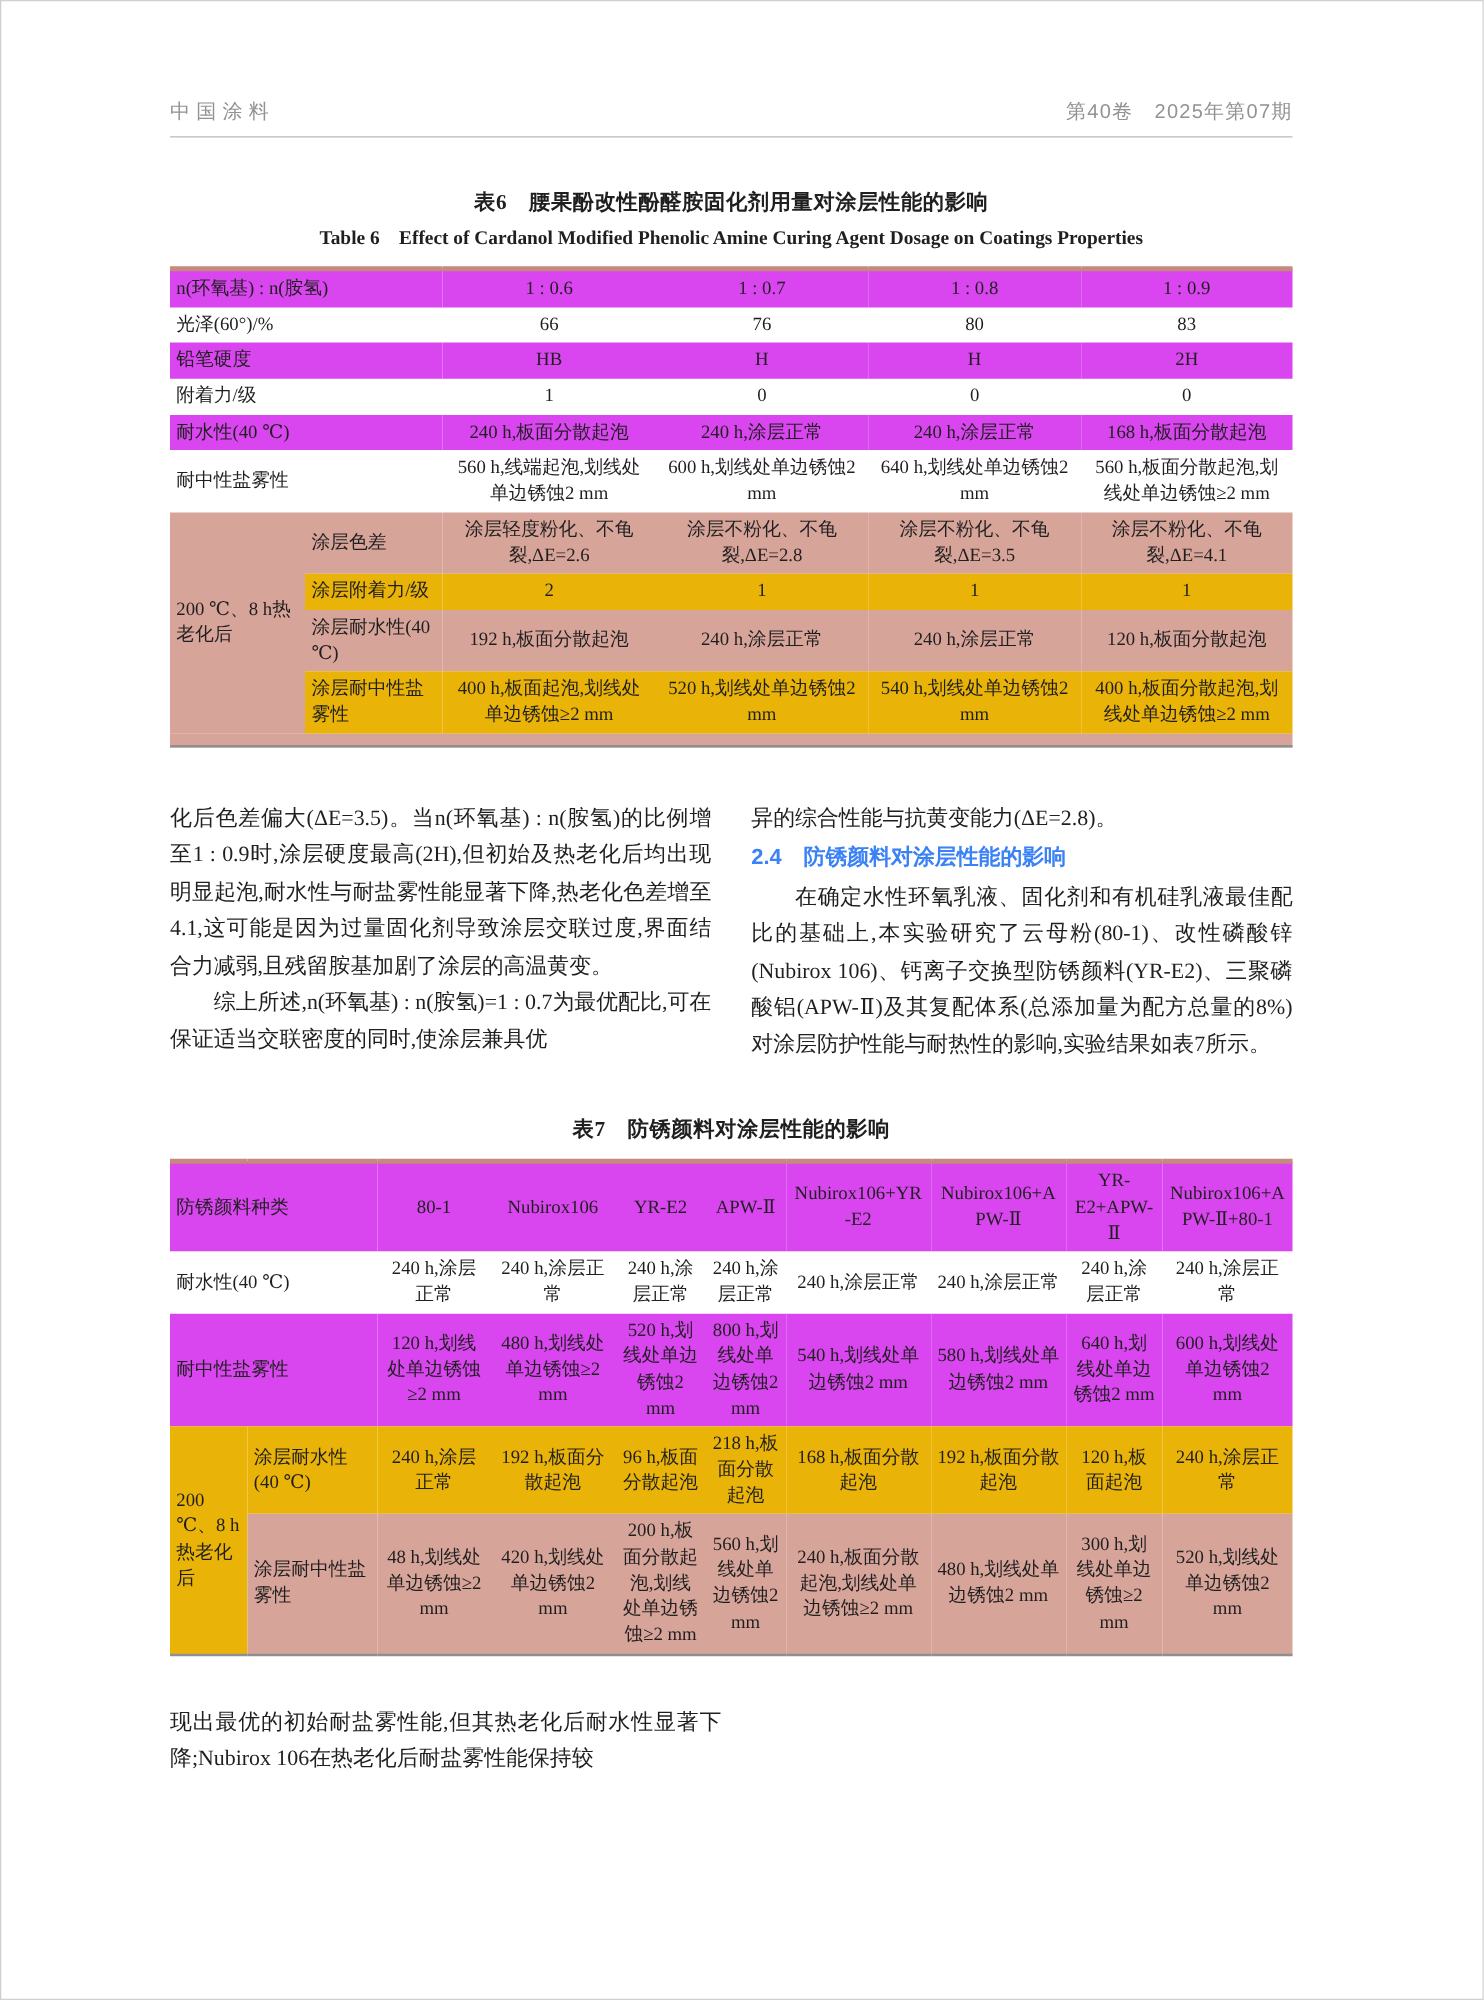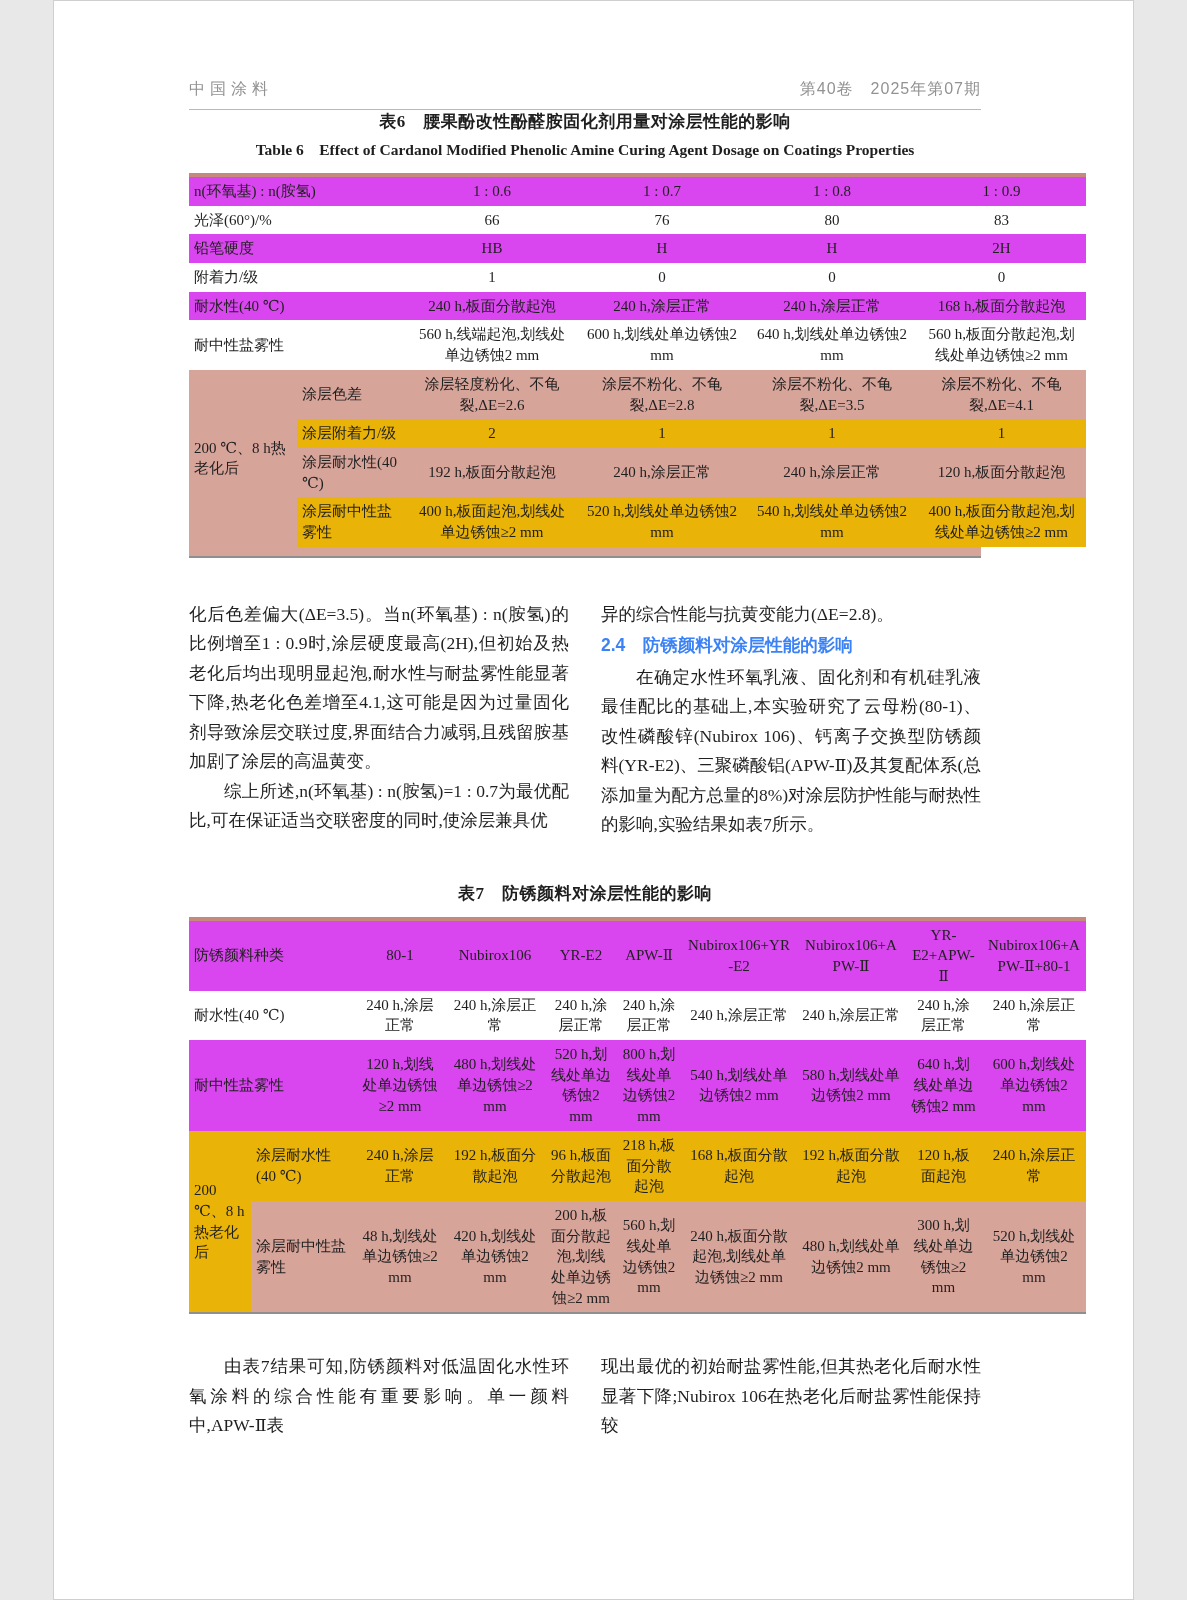--- a/index.html
+++ b/index.html
@@ -1,19 +1,19 @@
 <!DOCTYPE html>
 <html><head>
 <meta charset="utf-8">
 <style>
   * { margin:0; padding:0; box-sizing:border-box; }
   html,body { background:#e8e8e8; }
   .page {
     position:relative;
-    width:1081px; height:1600px;
+    width:1187px; height:1600px;
     margin:0 auto;
     background:#ffffff;
     border:1px solid #cfcfcf;
     font-family:"Liberation Serif","DejaVu Serif",serif;
     color:#1f1f1f;
     overflow:hidden;
   }
   .content { padding:0 152px 0 135px; }
 
   
@@ -24,21 +24,21 @@
     font-family:"Liberation Sans","DejaVu Sans",sans-serif;
     color:#929292; font-size:16px;
   }
   .runhead .jname { letter-spacing:5px; }
   .runhead .issue { letter-spacing:1px; }
 
   
   .tcap { text-align:center; font-weight:bold; }
   .tcap .zh { font-size:17px; letter-spacing:.5px; }
   .tcap .en { font-size:15.5px; margin-top:7px; font-family:"Liberation Serif",serif; }
-  .cap6 { }
+  .cap6 { margin-top:40px; }
   .cap7 { margin-top:42px; }
 
   
   table.dt {
     width:100%; border-collapse:collapse; table-layout:fixed;
     font-size:15px; line-height:1.38; margin-top:12px;
     border-top:4px solid #c5897d;
   }
   table.dt td { padding:4px 5px; text-align:center; vertical-align:middle; word-break:break-word; }
   table.dt td.lab { text-align:left; }
@@ -256,22 +256,19 @@
         <td class="pinkcell">240 h,板面分散起泡,划线处单边锈蚀≥2 mm</td>
         <td class="pinkcell">480 h,划线处单边锈蚀2 mm</td>
         <td class="pinkcell">300 h,划线处单边锈蚀≥2 mm</td>
         <td class="pinkcell">520 h,划线处单边锈蚀2 mm</td>
       </tr>
     </tbody>
       </table>
 
     <div class="cols bodyblock2">
       <div class="col">
-        <p class="para ind">由表7结果可知,防锈颜料对低温固化水性环氧涂料的综合性能有重要影响。单一颜料中,APW-Ⅱ表</p>
-      </div>
-      <div class="col">
         <p class="para">现出最优的初始耐盐雾性能,但其热老化后耐水性显著下降;Nubirox 106在热老化后耐盐雾性能保持较</p>
       </div>
     </div>
 
   </div>
 
 </div>
 
 </body></html>

